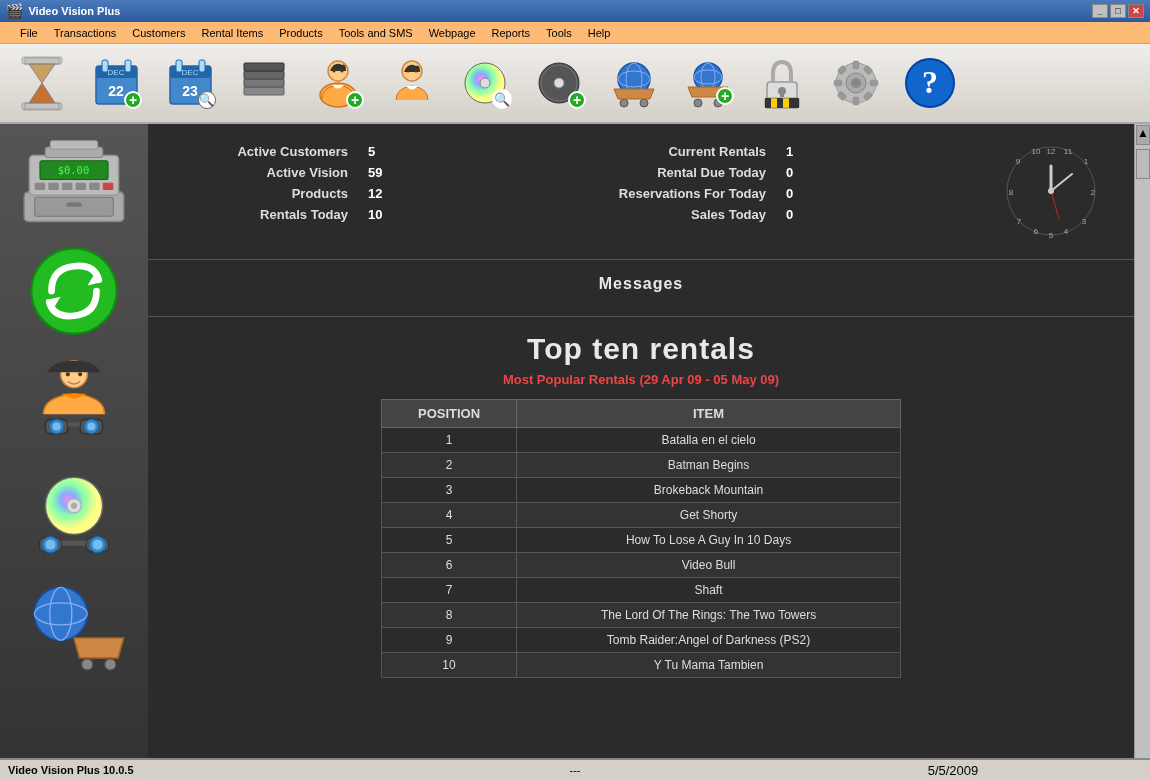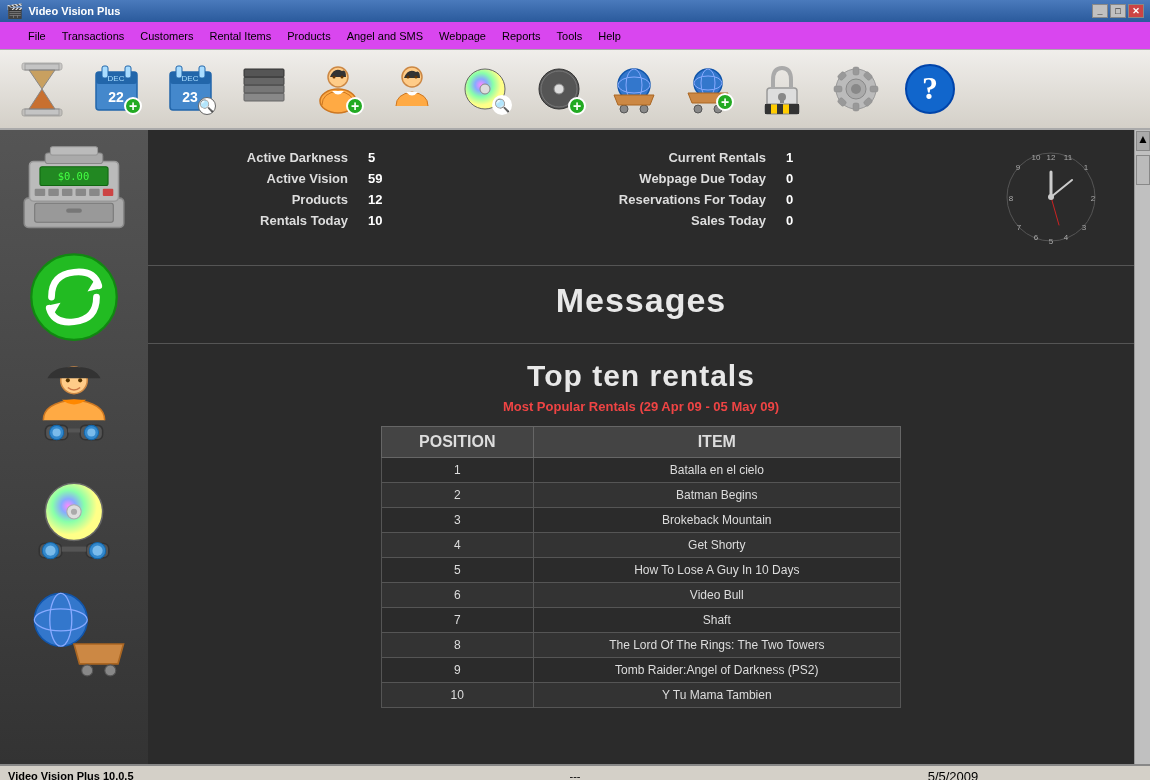--- a/index.html
+++ b/index.html
@@ -18,25 +18,25 @@
     }
     #title-bar .window-controls { margin-left: auto; display: flex; gap: 2px; }
     #title-bar .win-btn {
       width: 16px; height: 14px; background: #c0c0c0; border: 1px solid #888;
       font-size: 9px; cursor: pointer; display: flex; align-items: center; justify-content: center;
       color: #000;
     }
 
     
     #menu-bar {
-      background: #d946ef;
-      height: 28px;
+      background: #fdba74;
+      height: 22px;
       display: flex;
       align-items: center;
-      padding: 0 20px;
+      padding: 0 12px;
       border-bottom: 1px solid #aaa;
     }
     .menu-item {
       padding: 2px 8px;
       font-size: 11px;
       cursor: pointer;
       color: #000;
     }
 
     
@@ -127,21 +127,21 @@
     }
 
     
     #messages-section {
       padding: 15px 20px;
       border-bottom: 1px solid #555;
       text-align: center;
     }
     #messages-section h2 {
       font-family: 'Comic Sans MS', cursive, sans-serif;
-      font-size: 34px;
+      font-size: 16px;
       color: #e8e8e8;
       margin-bottom: 8px;
       letter-spacing: 1px;
     }
     #messages-section p {
       color: #ccc;
       font-size: 13px;
     }
 
     
@@ -170,21 +170,21 @@
       margin: 0 auto;
       border-collapse: collapse;
       font-size: 12px;
     }
     #rentals-table th {
       background: #444;
       color: #ddd;
       padding: 6px 10px;
       border: 1px solid #666;
       font-weight: bold;
-      font-size: 16px;
+      font-size: 13px;
     }
     #rentals-table td {
       padding: 5px 10px;
       border: 1px solid #555;
       color: #ddd;
       text-align: center;
     }
     #rentals-table tr:nth-child(even) td { background: #333; }
     #rentals-table tr:nth-child(odd) td { background: #2b2b2b; }
 
@@ -213,21 +213,21 @@
     <div class="win-btn" style="background:#cc4444;color:white;">✕</div>
   </div>
 </div>
 
 <div id="menu-bar">
   <span class="menu-item">File</span>
   <span class="menu-item">Transactions</span>
   <span class="menu-item">Customers</span>
   <span class="menu-item">Rental Items</span>
   <span class="menu-item">Products</span>
-  <span class="menu-item">Angel and SMS</span>
+  <span class="menu-item">Tools and SMS</span>
   <span class="menu-item">Webpage</span>
   <span class="menu-item">Reports</span>
   <span class="menu-item">Tools</span>
   <span class="menu-item">Help</span>
 </div>
 
 <div id="toolbar">
 
   <button class="toolbar-btn" title="Timer">
     <svg width="50" height="55" viewBox="0 0 50 55">
@@ -503,21 +503,21 @@
         <circle cx="83" cy="74" r="5" fill="#888" stroke="#555" stroke-width="1"></circle>
       </svg>
     </div>
   </div>
 
   <div id="content">
 
     <div id="stats-section">
       <div class="stats-left">
         <div class="stat-row">
-          <span class="stat-label">Active Darkness</span>
+          <span class="stat-label">Active Customers</span>
           <span class="stat-value">5</span>
         </div>
         <div class="stat-row">
           <span class="stat-label">Active Vision</span>
           <span class="stat-value">59</span>
         </div>
         <div class="stat-row">
           <span class="stat-label">Products</span>
           <span class="stat-value">12</span>
         </div>
@@ -526,21 +526,21 @@
           <span class="stat-value">10</span>
         </div>
       </div>
 
       <div class="stats-right">
         <div class="stat-row">
           <span class="stat-label">Current Rentals</span>
           <span class="stat-value">1</span>
         </div>
         <div class="stat-row">
-          <span class="stat-label">Webpage Due Today</span>
+          <span class="stat-label">Rental Due Today</span>
           <span class="stat-value">0</span>
         </div>
         <div class="stat-row">
           <span class="stat-label">Reservations For Today</span>
           <span class="stat-value">0</span>
         </div>
         <div class="stat-row">
           <span class="stat-label">Sales Today</span>
           <span class="stat-value">0</span>
         </div>

